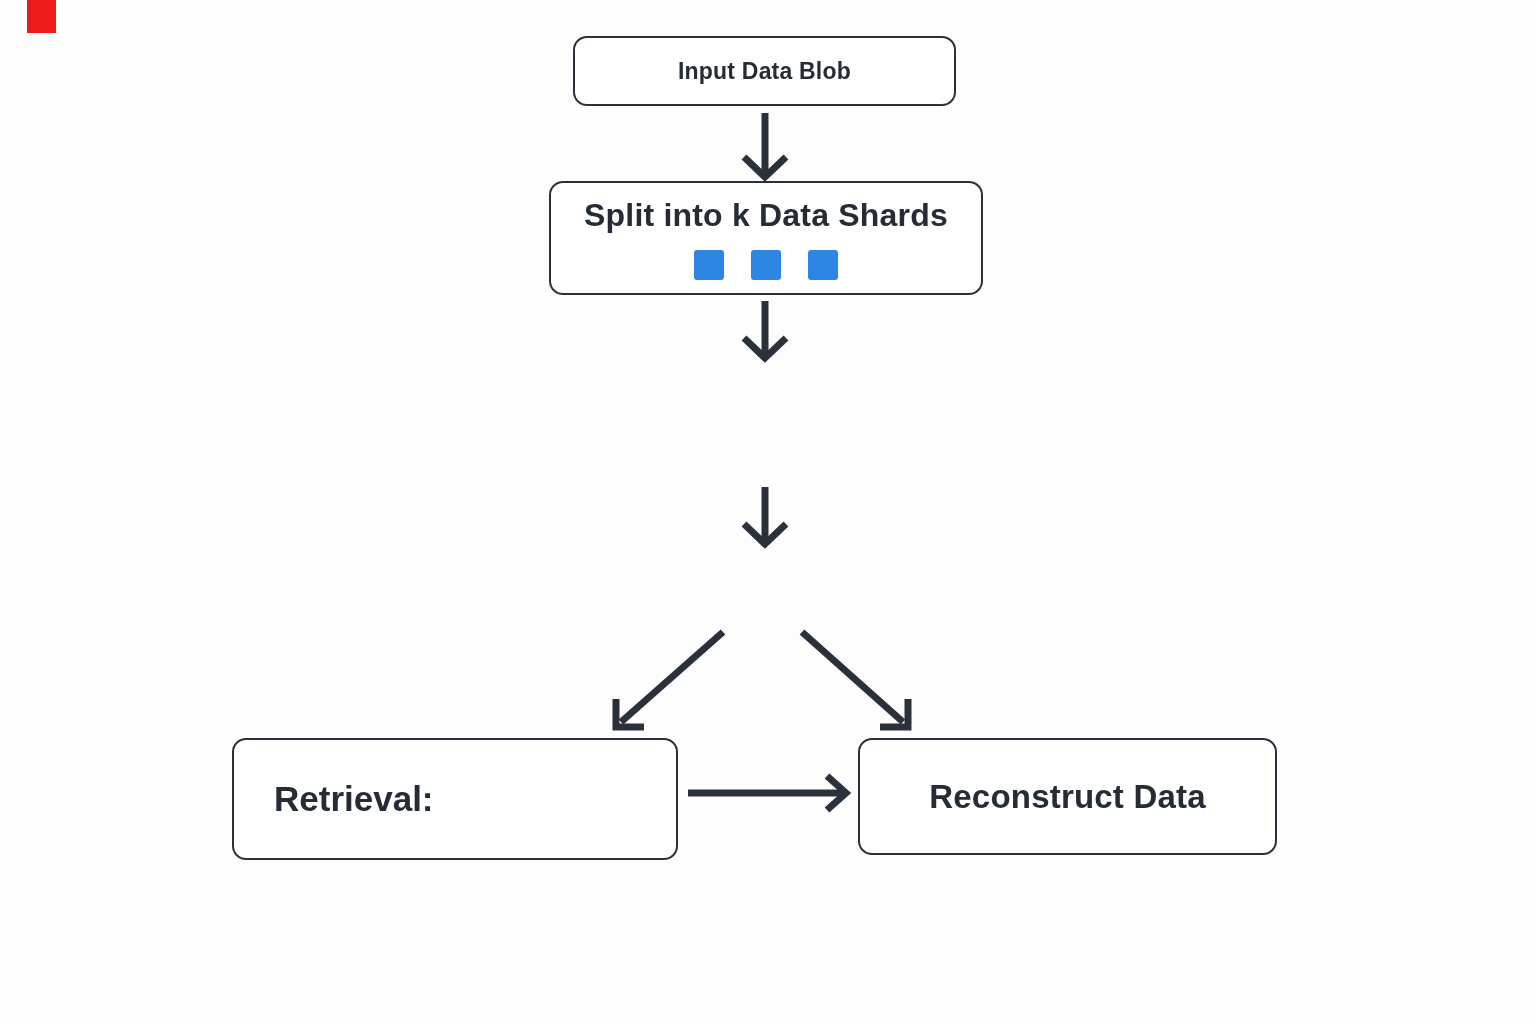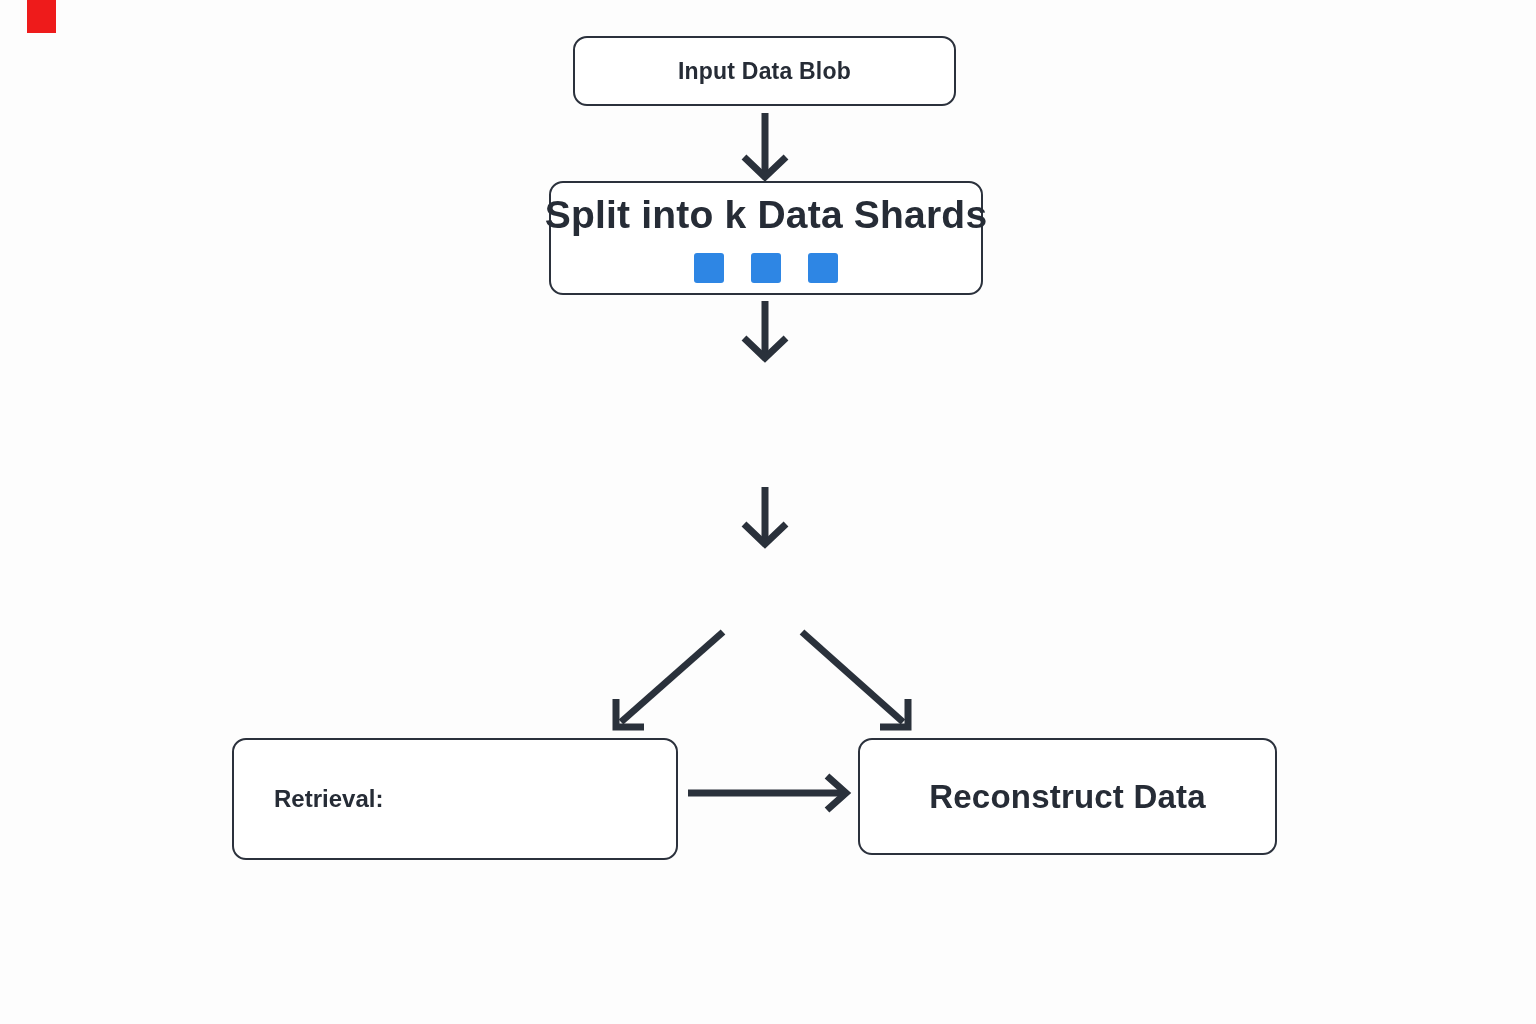--- a/index.html
+++ b/index.html
@@ -28,21 +28,21 @@
     background: #ffffff;
     border: 2.5px solid #2b313c;
     border-radius: 14px;
     color: #262c36;
     display: flex;
     flex-direction: column;
     align-items: center;
     justify-content: center;
   }
   .node .label {
-    font-size: 39px;
+    font-size: 32px;
     font-weight: 600;
     letter-spacing: 0.2px;
     white-space: nowrap;
   }
   #node-input    { left: 573px; top: 36px;  width: 383px; height: 70px; }
   #node-input .label { font-size: 23px; }
   #node-split    { left: 549px; top: 181px; width: 434px; height: 114px; gap: 16px; }
   #node-parity   { left: 528px; top: 365px; width: 479px; height: 115px; gap: 16px; }
   #node-distribute { left: 515px; top: 550px; width: 500px; height: 72px; }
   #node-retrieval  { left: 232px; top: 738px; width: 446px; height: 122px;
@@ -54,21 +54,21 @@
     display: flex;
     gap: 27px;
   }
   .shard {
     width: 30px;
     height: 30px;
     border-radius: 3px;
     display: inline-block;
   }
   .line {
-    font-size: 24px;
+    font-size: 35px;
     line-height: 46px;
     white-space: nowrap;
   }
   .line .strong { font-weight: 700; }
   .line .hl { font-weight: 600; }
   .line .hl .k { font-weight: 700; }
   svg.arrows {
     position: absolute;
     left: 0;
     top: 0;

